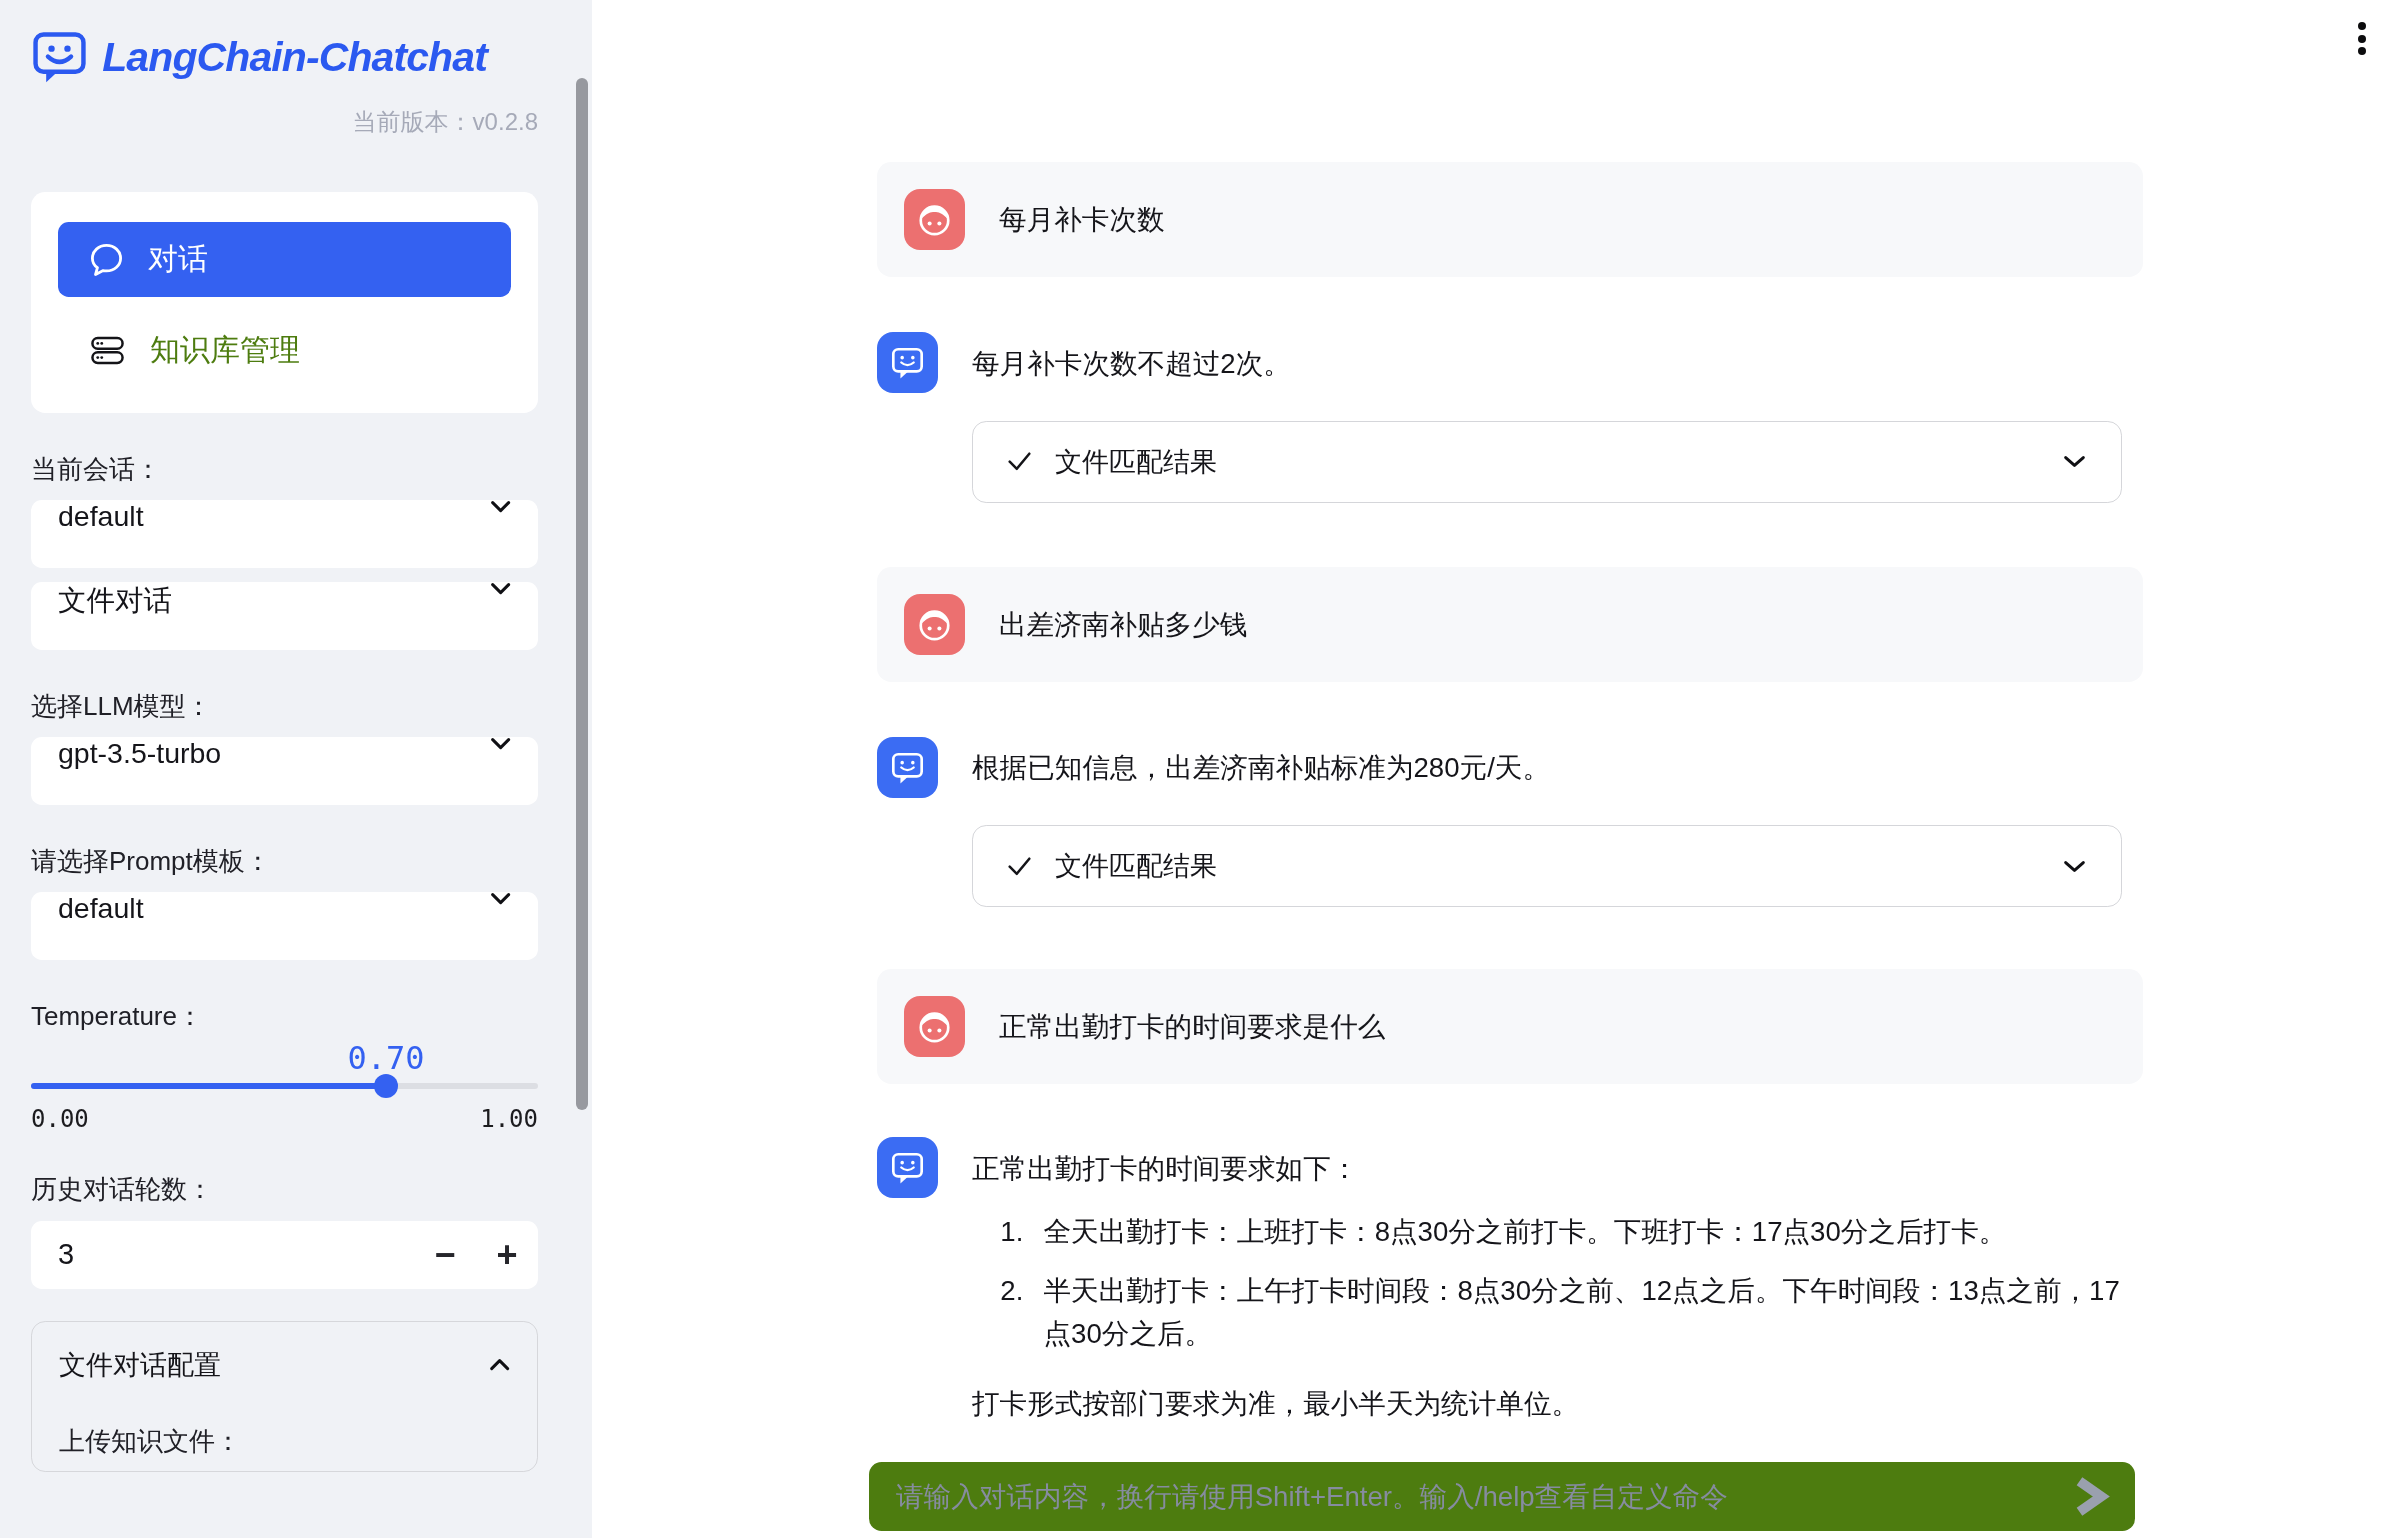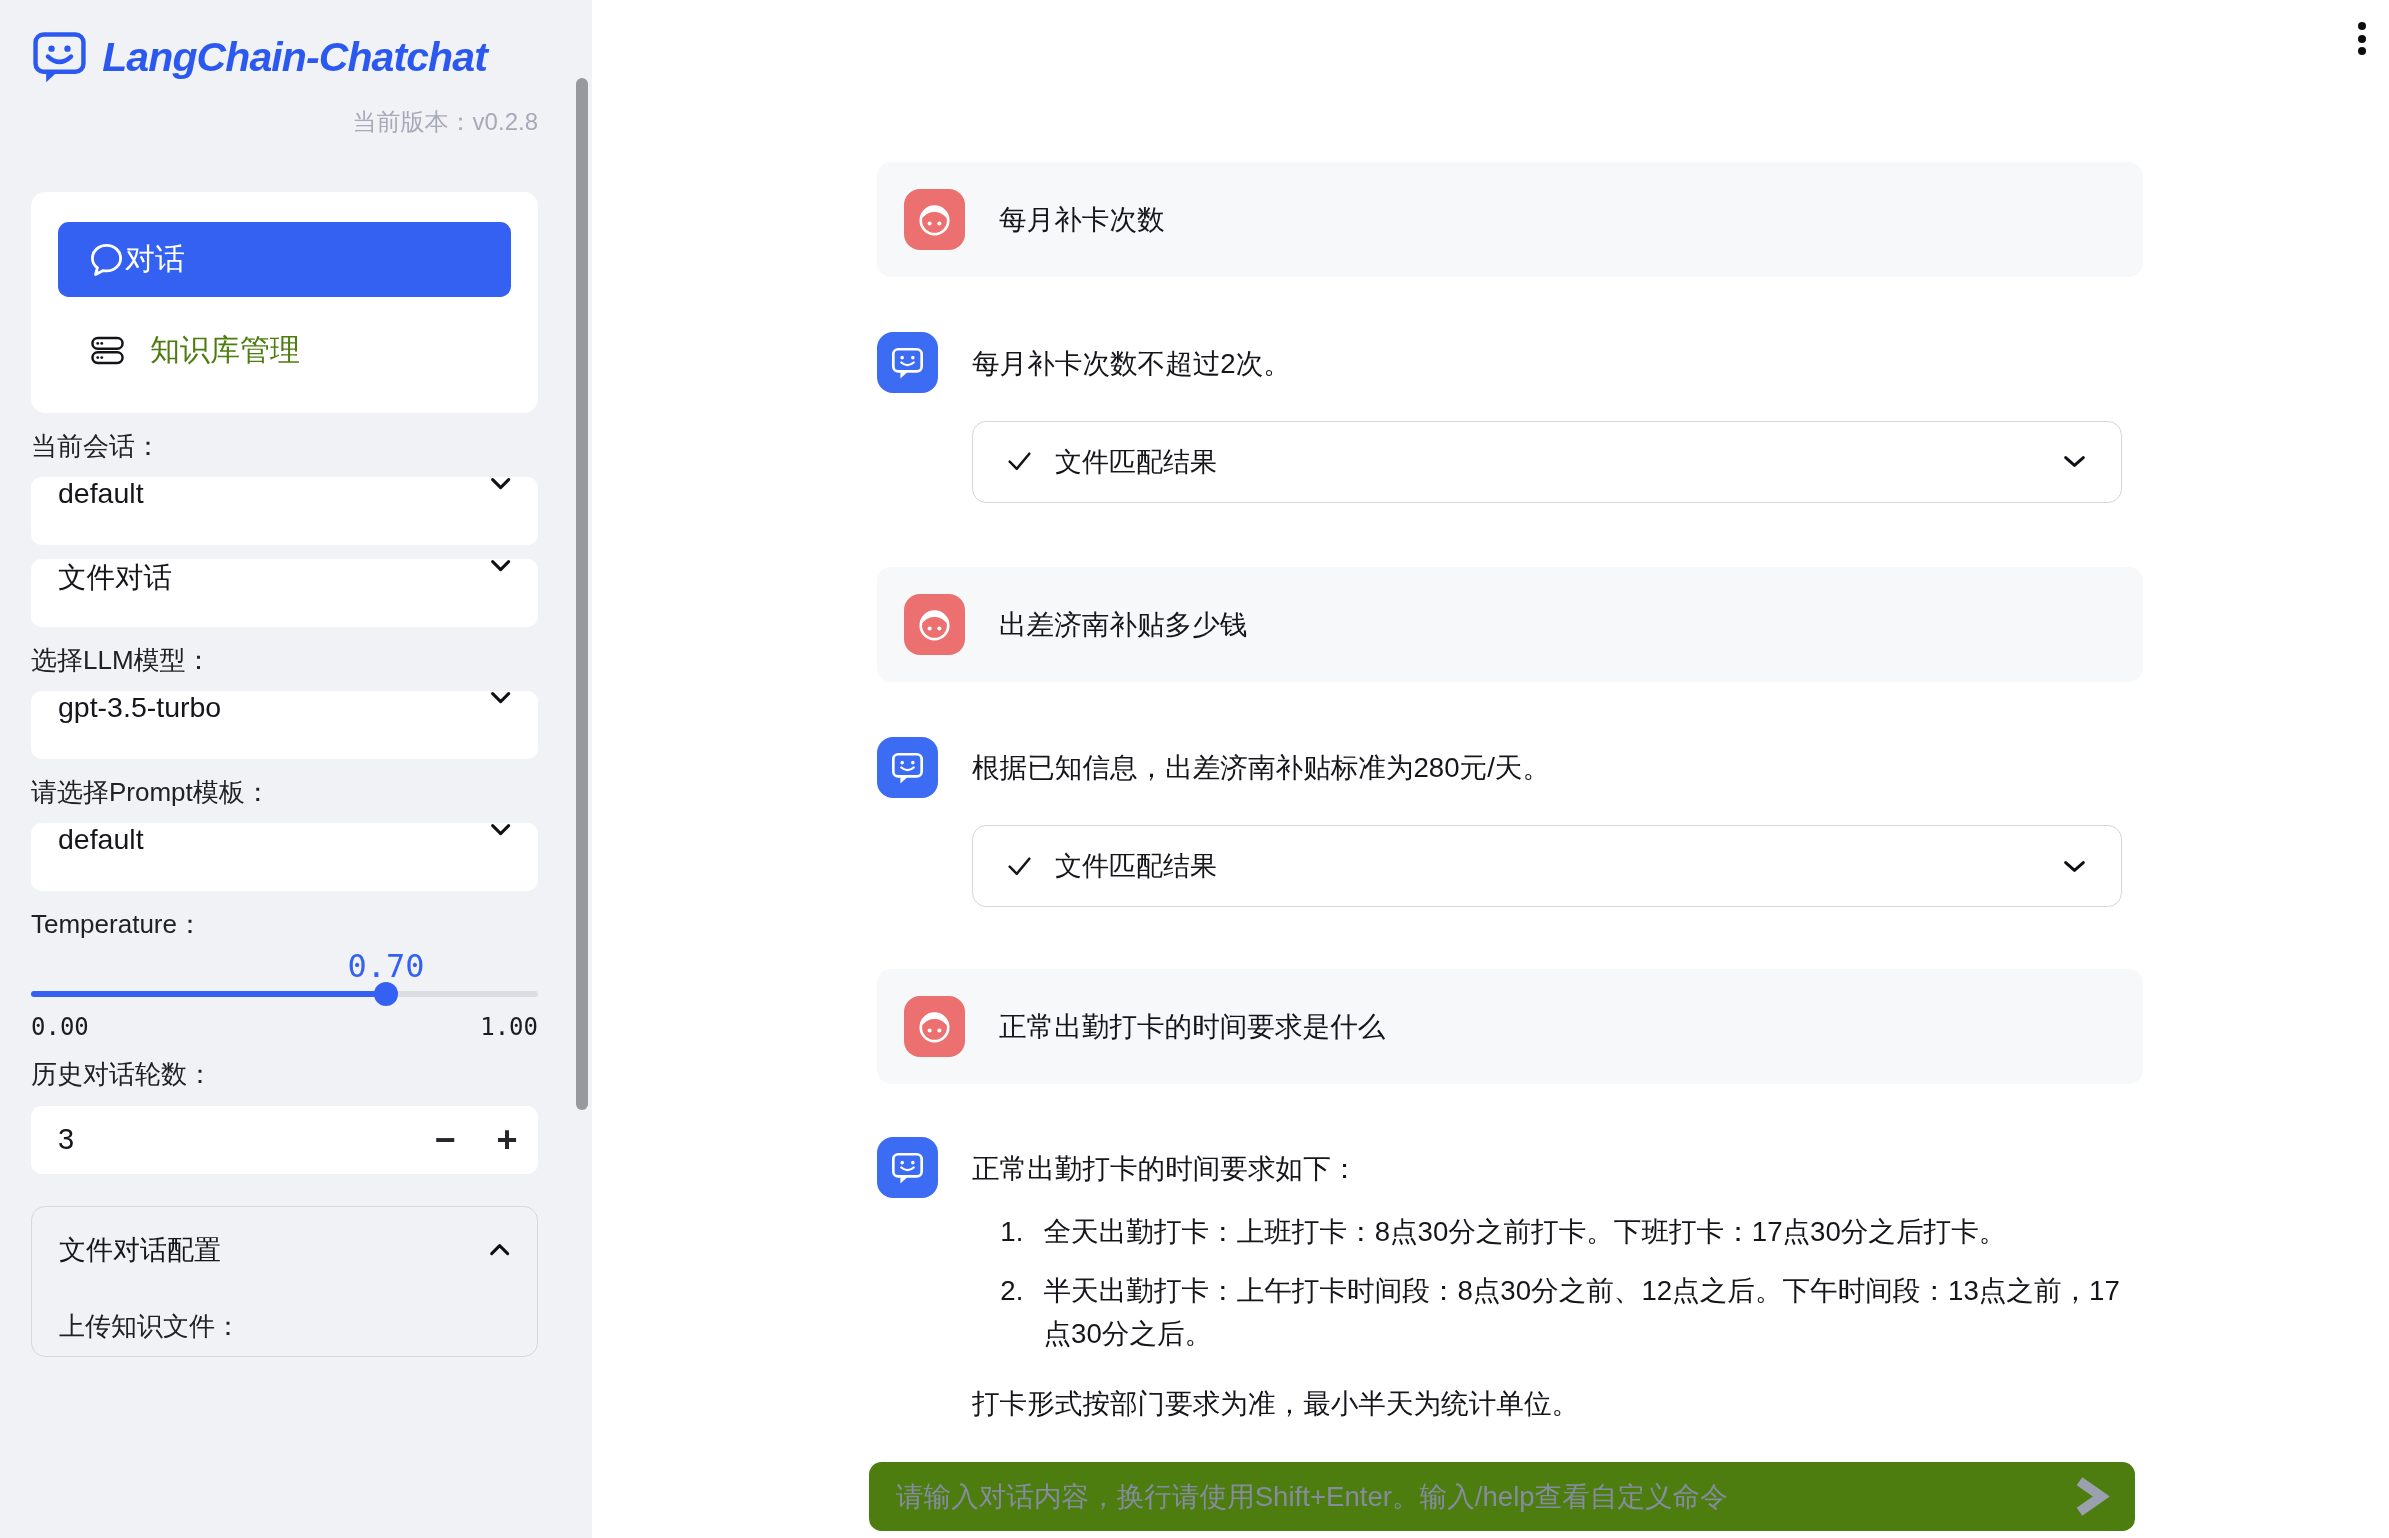--- a/index.html
+++ b/index.html
@@ -20,29 +20,29 @@
   .logo-title {
     font-size: 41px; font-weight: 700; font-style: italic;
     color: #2b59f0; letter-spacing: -0.9px; white-space: nowrap;
   }
   .version { margin-top: 19.6px; font-size: 24px; line-height: 34px; color: #a6aab8; text-align: right; }
 
   .nav-card { margin-top: 53px; background: #fff; border-radius: 14.2px; padding: 30px 27px 41px; }
   .nav-btn {
     width: 100%; height: 75px; border: 0; cursor: pointer;
     background: #3461f1; border-radius: 10.7px; color: #fff;
-    display: flex; align-items: center; padding: 0 30px;
+    display: flex; align-items: center; gap: 23px; padding: 0 30px;
     font-size: 30px; font-family: inherit;
   }
   .nav-row {
     margin-top: 32px; height: 43px; display: flex; align-items: center; gap: 23px;
     padding: 0 30px; font-size: 30px; color: #4d7c0f; cursor: pointer;
   }
 
-  .sb-label { margin-top: 16px; font-size: 26px; line-height: 34px; color: #202027; }
+  .sb-label { margin-top: 39px; font-size: 26px; line-height: 34px; color: #202027; }
   .sb-select {
     margin-top: 14.2px; height: 68px; background: #fff; border-radius: 10.7px;
     display: flex; align-items: flex-start; justify-content: space-between;
     padding: 0 27px; font-size: 28.5px; cursor: pointer;
   }
 
   .slider-wrap { position: relative; }
   .slider-value {
     margin-top: 5.3px; height: 32px; position: relative;
     font-family: "DejaVu Sans Mono", monospace; font-size: 32px; color: #3461f1;

